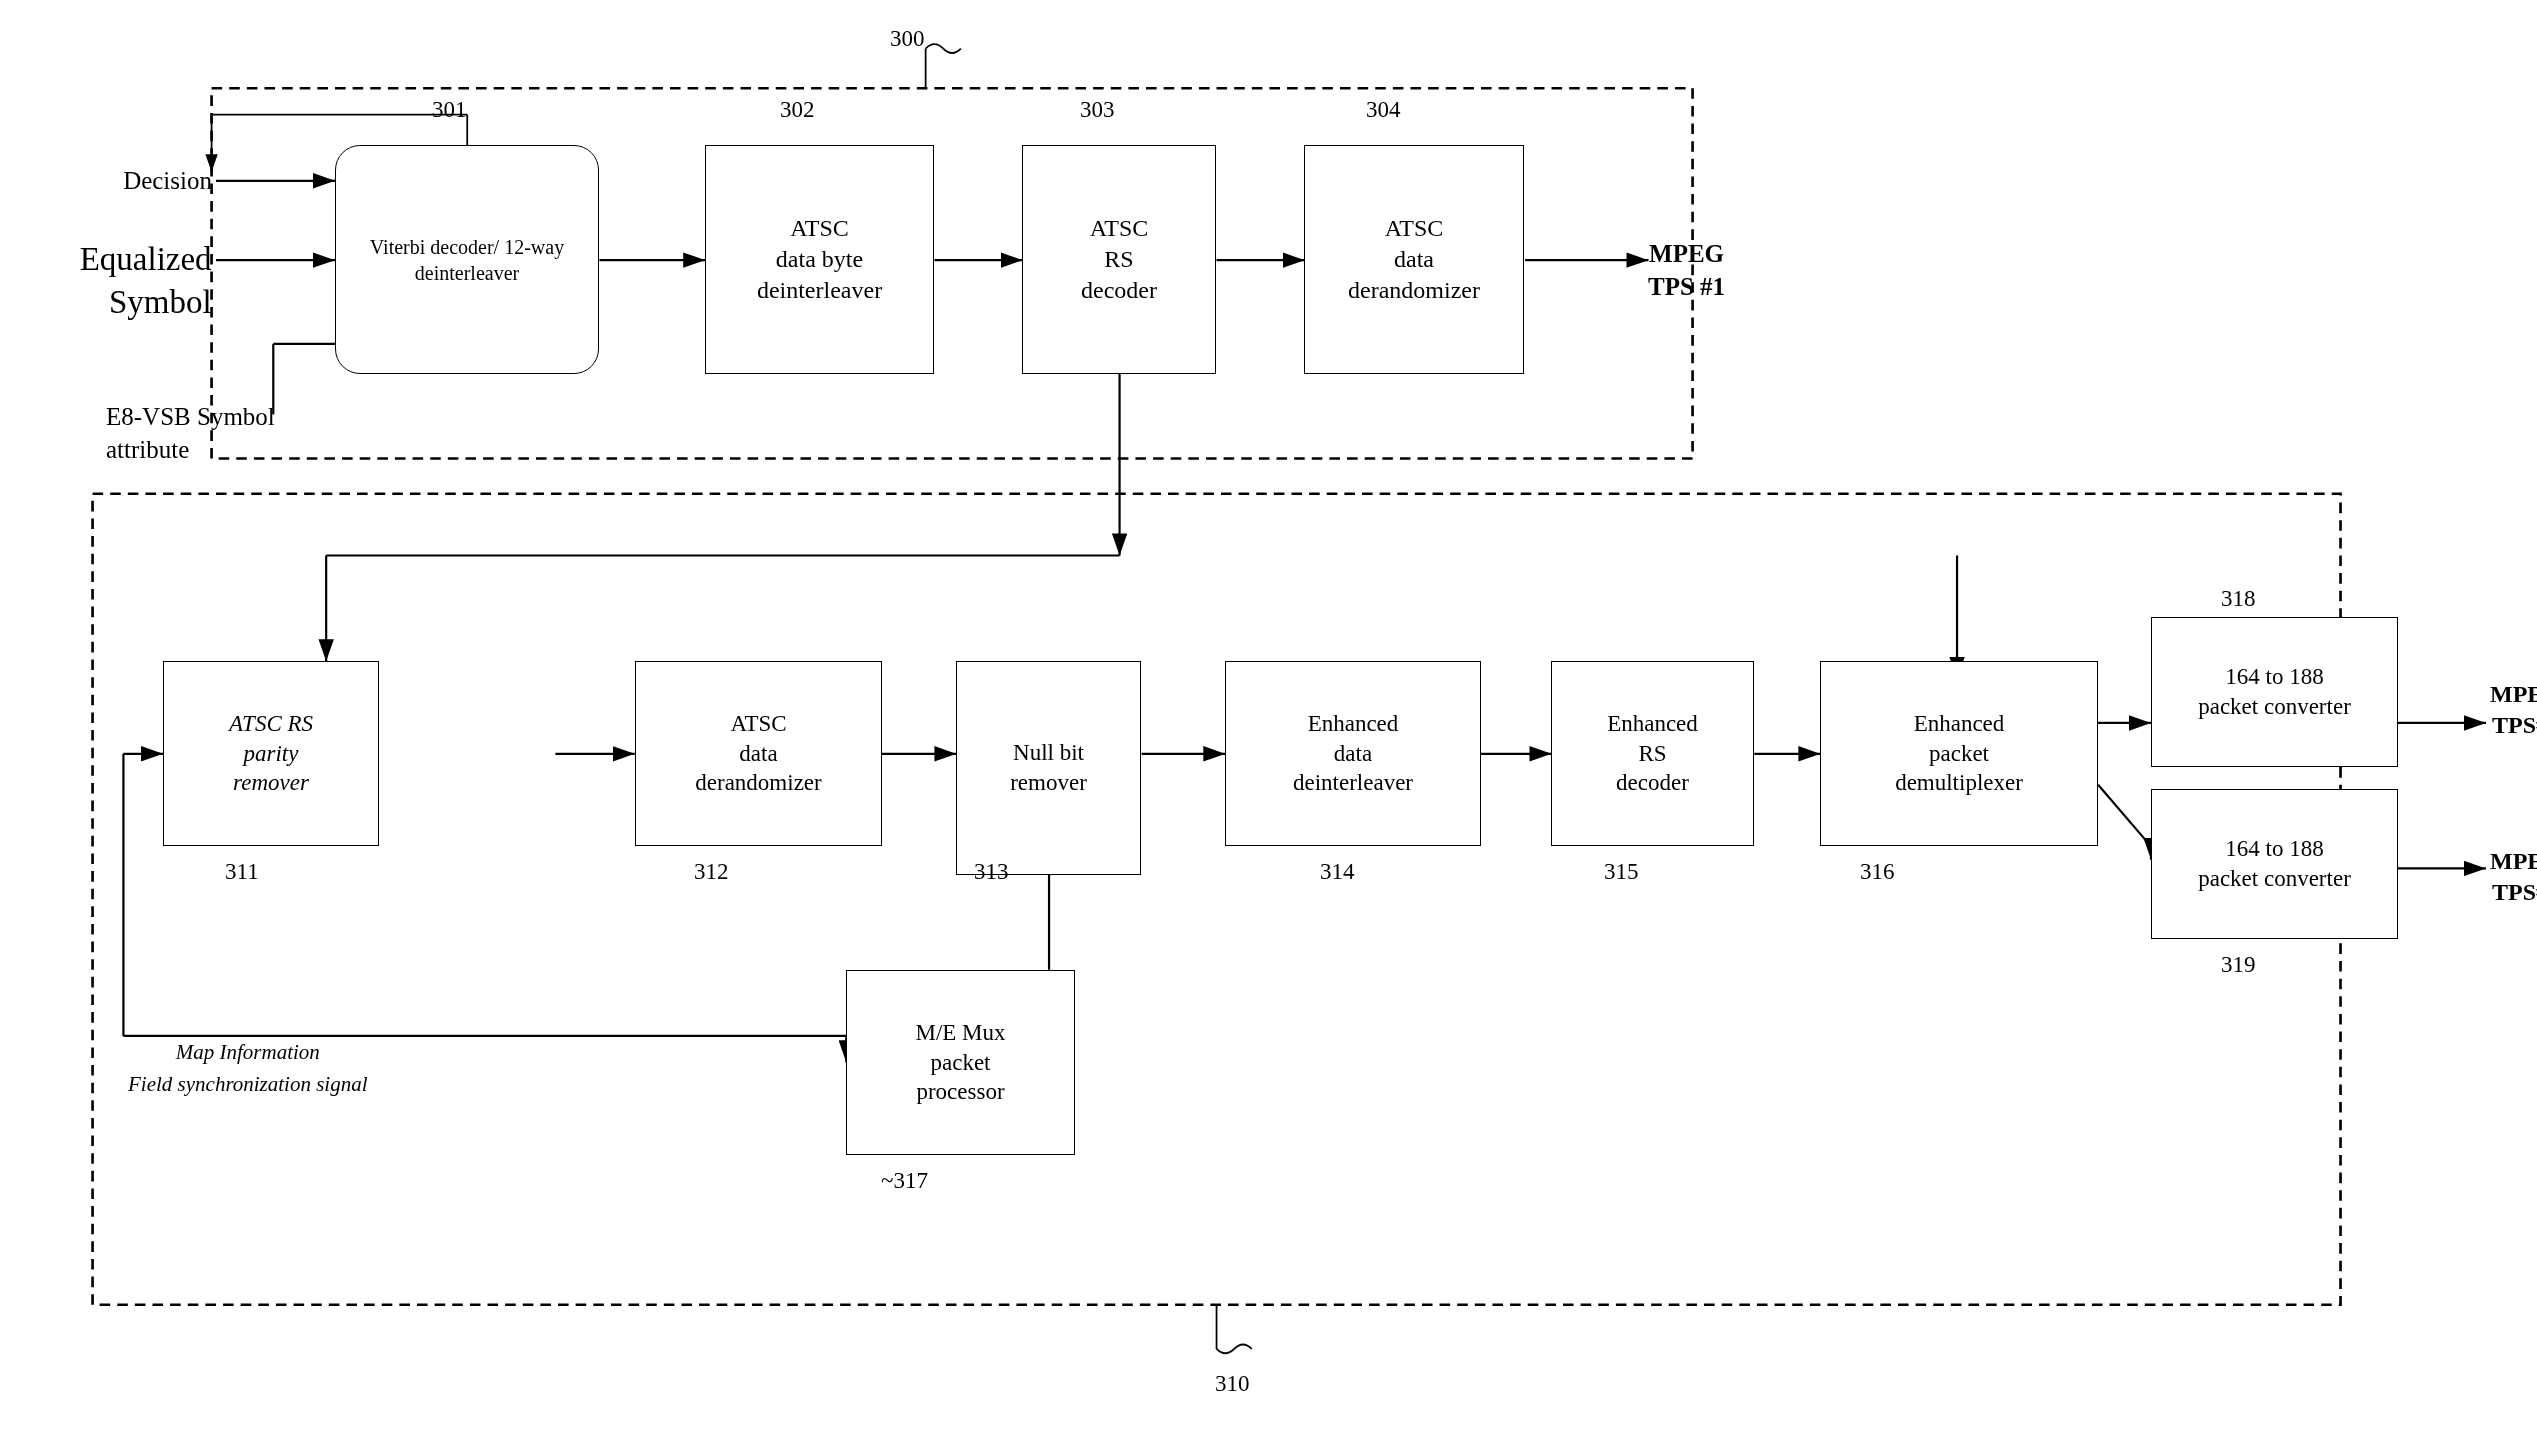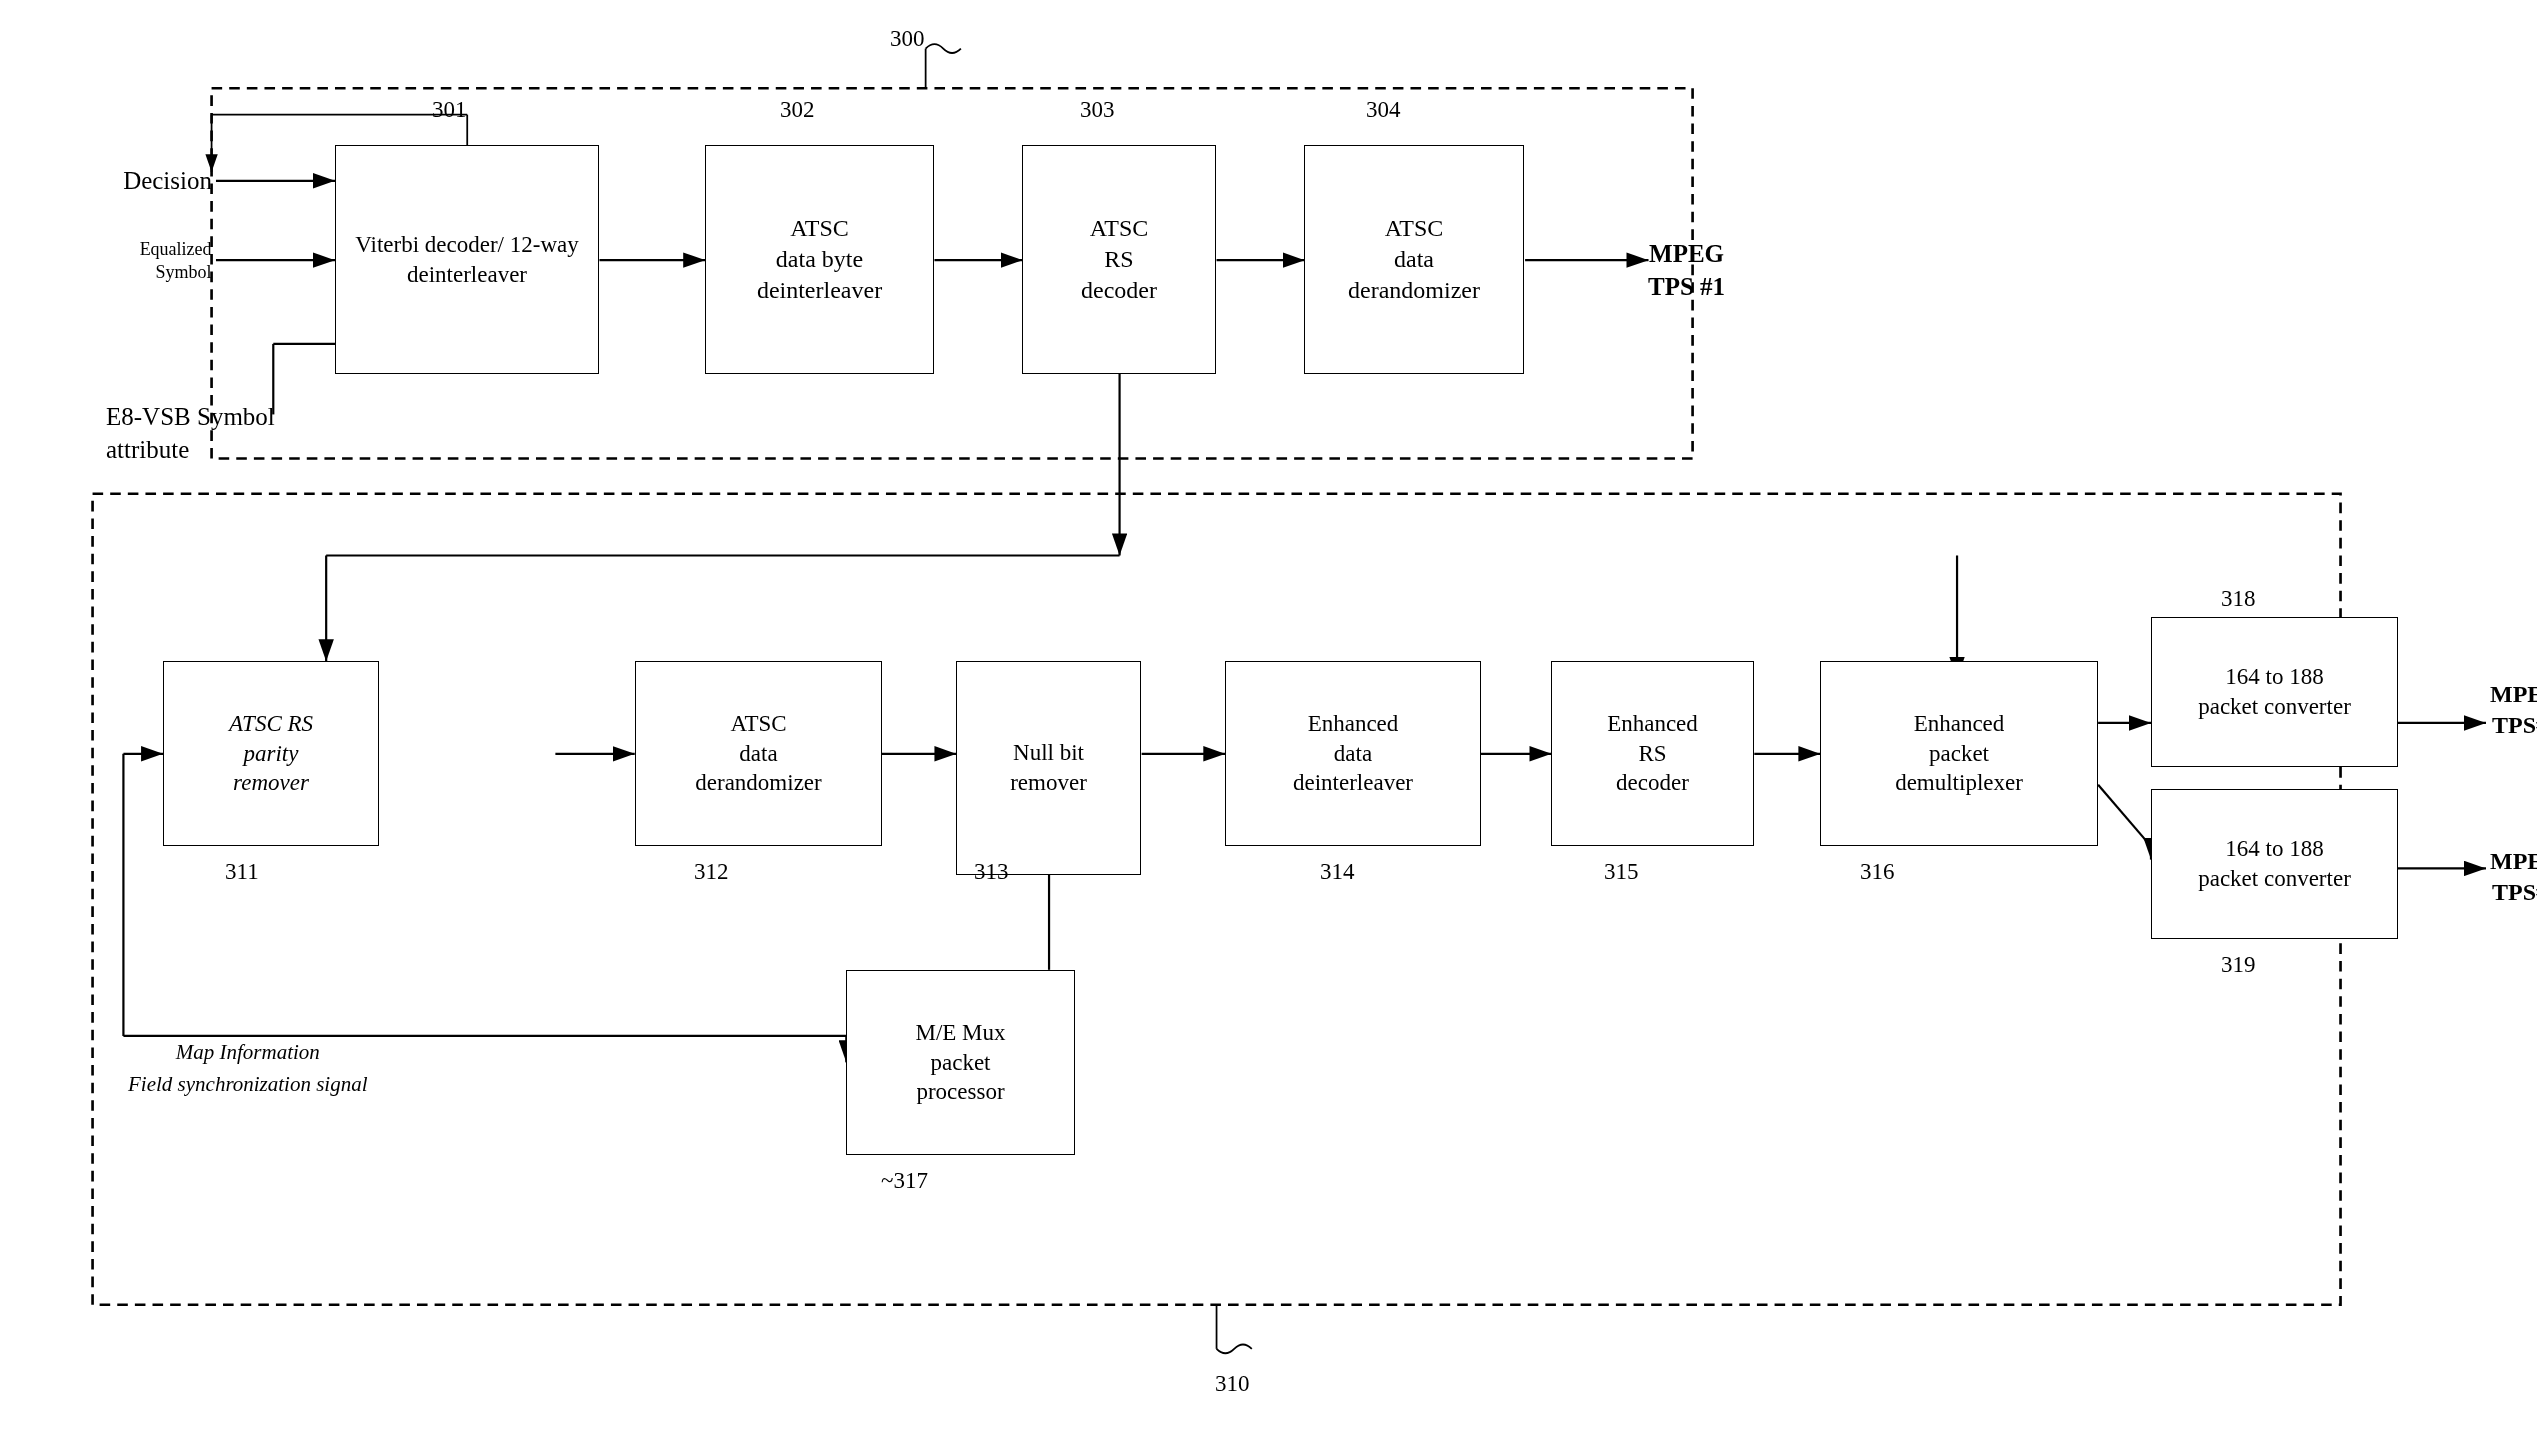--- a/index.html
+++ b/index.html
@@ -120,21 +120,21 @@
   <line x1="140" y1="1175" x2="960" y2="1175" stroke="#000" stroke-width="2.5"></line>
   <line x1="960" y1="1175" x2="960" y2="1205" stroke="#000" stroke-width="2.5" marker-end="url(#arrowhead)"></line>
 
   <line x1="140" y1="1175" x2="140" y2="855" stroke="#000" stroke-width="2.5"></line>
   <line x1="140" y1="855" x2="185" y2="855" stroke="#000" stroke-width="2.5" marker-end="url(#arrowhead)"></line>
 
   <line x1="2220" y1="630" x2="2220" y2="770" stroke="#000" stroke-width="2.5" marker-end="url(#arrowhead)"></line>
 
 </svg>
 
-<div class="block" style="left:335px; top:145px; width:264px; height:229px; font-size:23px;">
+<div class="block" style="left:335px; top:145px; width:264px; height:229px; font-size:20px;border-radius:25px;">
   <span>Viterbi decoder/
 12-way
 deinterleaver</span>
 </div>
 
 <div class="block" style="left:705px; top:145px; width:229px; height:229px; font-size:24px;">
   <span>ATSC<br>data byte<br>deinterleaver</span>
 </div>
 
 <div class="block" style="left:1022px; top:145px; width:194px; height:229px; font-size:24px;">
@@ -142,21 +142,21 @@
 </div>
 
 <div class="block" style="left:1304px; top:145px; width:220px; height:229px; font-size:24px;">
   <span>ATSC<br>data<br>derandomizer</span>
 </div>
 
 <div class="label" style="left:53px; top:167px; width:159px; text-align:right; font-size:25px;">
   Decision
 </div>
 
-<div class="label" style="left:17.6px; top:238px; width:194px; text-align:right; font-size:18px; line-height:1.3;">
+<div class="label" style="left:17.6px; top:238px; width:194px; text-align:right; font-size:33px; line-height:1.3;">
   Equalized<br>Symbol
 </div>
 
 <div class="label" style="left:106px; top:401px; width:238px; text-align:left; font-size:25px; line-height:1.3;">
   E8-VSB Symbol<br>attribute
 </div>
 
 <div class="label" style="left:1648px; top:238px; font-size:25px; font-weight:bold; line-height:1.3;">
   MPEG<br>TPS #1
 </div>

